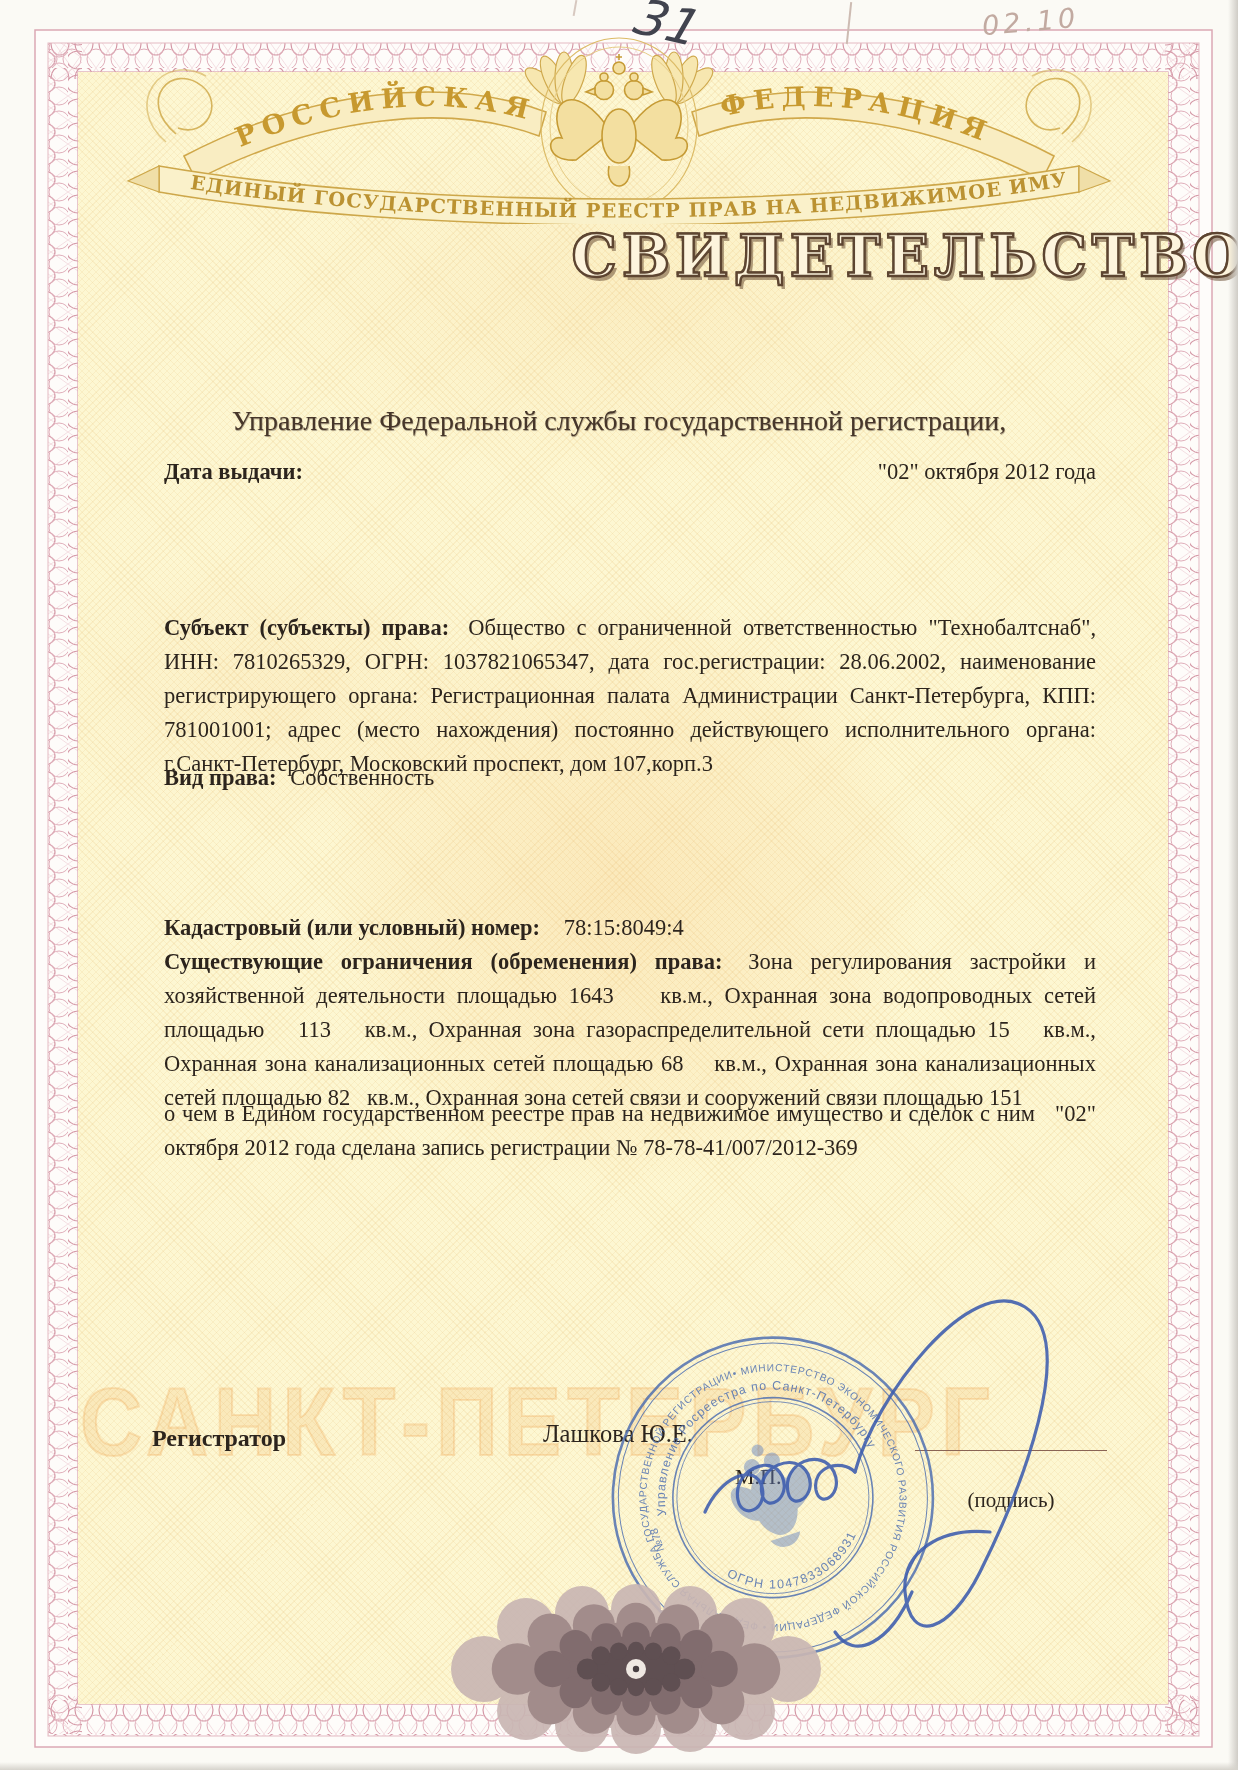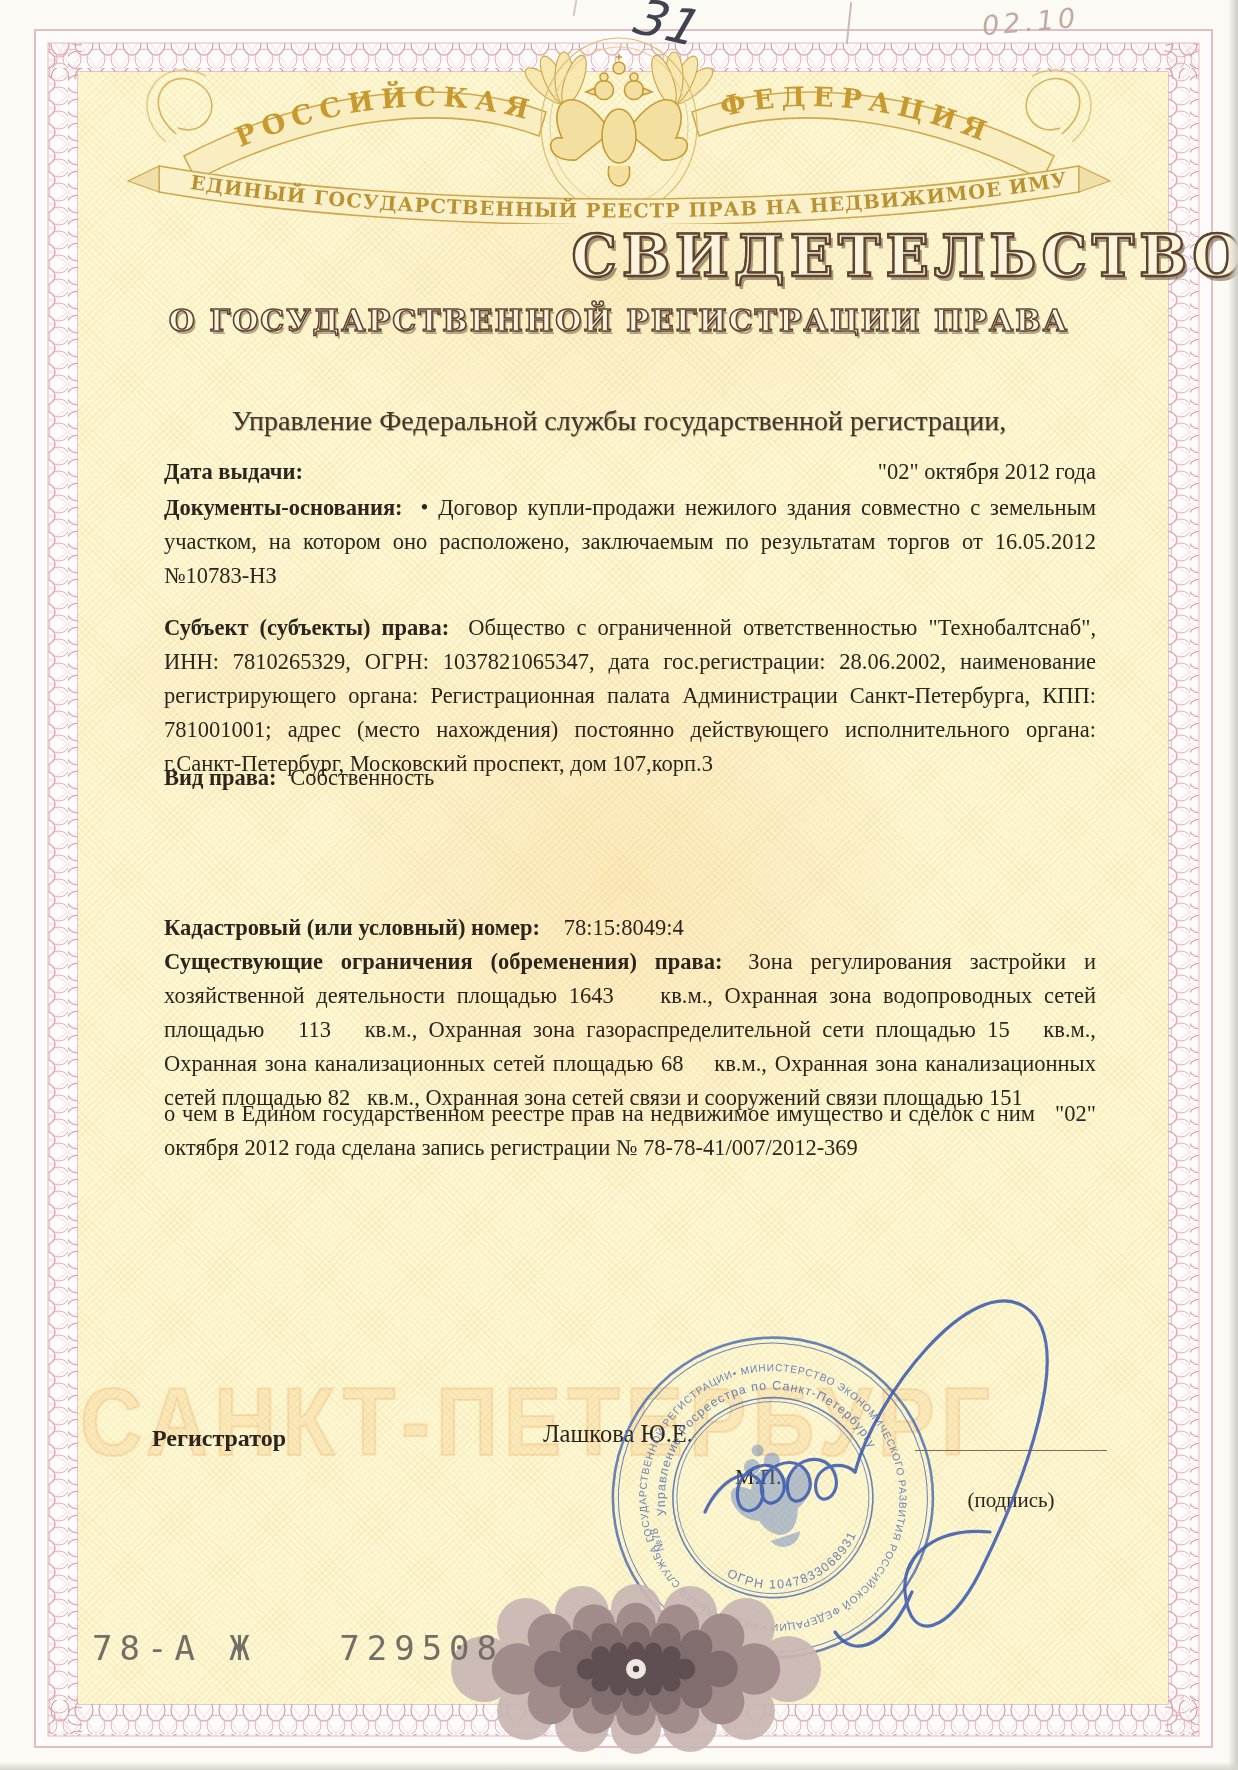--- a/index.html
+++ b/index.html
@@ -181,34 +181,29 @@
     </text>
     <text font-family="DejaVu Serif, serif" font-size="27" font-weight="bold" fill="#c7992f" letter-spacing="7">
       <textPath href="#ribTextR" startOffset="8%">ФЕДЕРАЦИЯ</textPath>
     </text>
     <text font-family="DejaVu Serif, serif" font-size="19.5" font-weight="bold" fill="#bb9232" letter-spacing="1">
       <textPath href="#bannerText" startOffset="2%">ЕДИНЫЙ ГОСУДАРСТВЕННЫЙ РЕЕСТР ПРАВ НА НЕДВИЖИМОЕ ИМУЩЕСТВО И СДЕЛОК С НИМ</textPath>
     </text>
   </svg>
 
   <div class="doc-title">СВИДЕТЕЛЬСТВО</div>
-  <div class="doc-subtitle">О ГОСУДАРСТВЕННОЙ РЕГИСТРАЦИИ ПРАВА</div>
   <div class="agency">
     <div>Управление Федеральной службы государственной регистрации,</div>
   </div>
 
   <p class="para date-row" style="top:443px">
     <b>Дата выдачи:</b>
     <span class="val">"02" октября 2012 года</span>
   </p>
 
-  <p class="para" style="top:479px">
-    <b>Документы-основания:</b>
-    <span class="val vgap">• Договор купли-продажи нежилого здания совместно с земельным участком, на котором оно расположено, заключаемым по результатам торгов от 16.05.2012 №10783-НЗ</span>
-  </p>
 
   <p class="para" style="top:599px">
     <b>Субъект (субъекты) права:</b>
     <span class="val vgap">Общество с ограниченной ответственностью "Технобалтснаб", ИНН: 7810265329, ОГРН: 1037821065347, дата гос.регистрации: 28.06.2002, наименование регистрирующего органа: Регистрационная палата Администрации Санкт-Петербурга, КПП: 781001001; адрес (место нахождения) постоянно действующего исполнительного органа: г.Санкт-Петербург, Московский проспект, дом 107,корп.3</span>
   </p>
 
   <p class="para" style="top:749px">
     <b>Вид права:</b>
     <span class="val vgap">Собственность</span>
   </p>
@@ -298,21 +293,20 @@
       </g>
     </defs>
     <use href="#cloudShape" transform="translate(198,89)" fill="#c9b6b3" opacity="0.92"></use>
     <use href="#cloudShape" transform="translate(198,89) scale(0.78)" fill="#a28c8b"></use>
     <use href="#cloudShape" transform="translate(198,89) scale(0.55)" fill="#816c6e"></use>
     <use href="#cloudShape" transform="translate(198,89) scale(0.32)" fill="#5f4f52"></use>
     <circle cx="198" cy="89" r="10" fill="#efe8e2"></circle>
     <circle cx="198" cy="89" r="3.2" fill="#473e41"></circle>
   </svg>
 
-  <div class="serial">78-А Ж   729508</div>
 
   <div class="hw-number">31</div>
   <div class="hw-date">02.10</div>
   <div class="pencil-stroke-1"></div>
   <div class="pencil-stroke-2"></div>
 
   <div class="scan-edge-right"></div>
   <div class="scan-edge-bottom"></div>
 </div>
 

